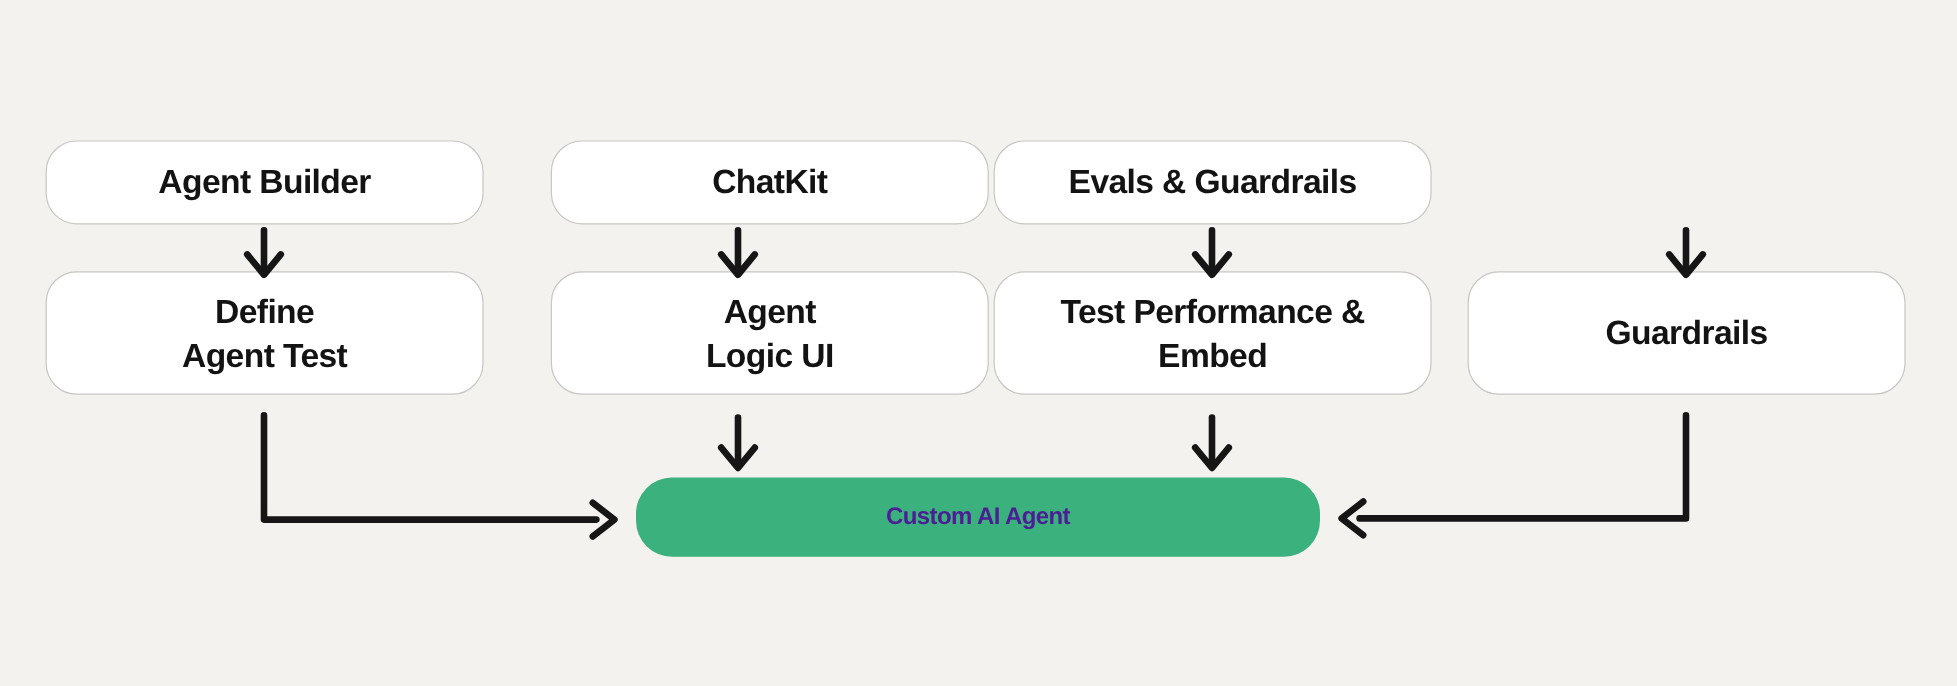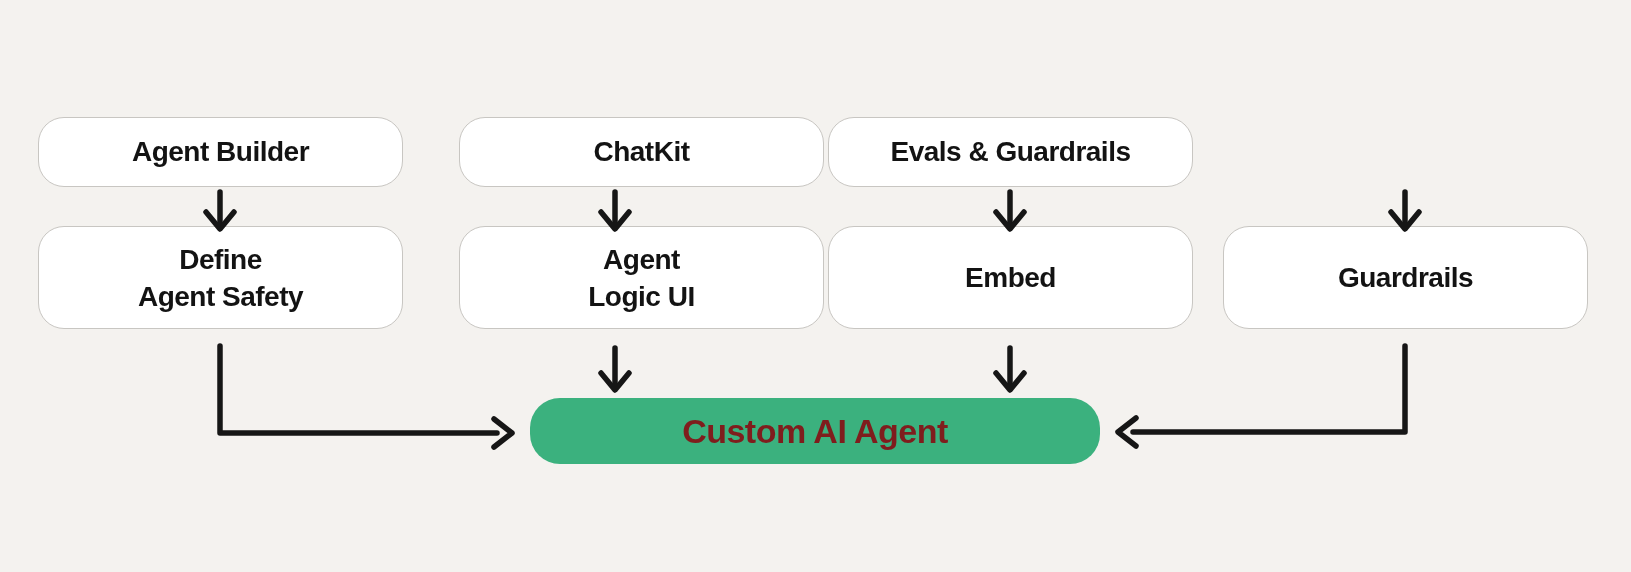--- a/index.html
+++ b/index.html
@@ -47,22 +47,22 @@
   .col3 { left: 828px; }
   .col4 { left: 1223px; }
   .node.result {
     left: 530px;
     top: 398px;
     width: 570px;
     height: 66px;
     background: #3bb17e;
     border: none;
     border-radius: 30px;
-    color: #7f1d1d;
-    font-size: 34px;
+    color: #4c1d95;
+    font-size: 20px;
   }
   .arrows {
     position: absolute;
     left: 0; top: 0;
     width: 1631px;
     height: 572px;
     pointer-events: none;
   }
   .arrows path, .arrows polyline {
     fill: none;
@@ -82,27 +82,28 @@
   </div>
   <div class="node row1 col2">
     <span>ChatKit</span>
   </div>
   <div class="node row1 col3">
     <span>Evals &amp; Guardrails</span>
   </div>
 
   <div class="node row2 col1">
     <span>Define</span>
-    <span>Agent Safety</span>
+    <span>Agent Test</span>
   </div>
   <div class="node row2 col2">
     <span>Agent</span>
     <span>Logic UI</span>
   </div>
   <div class="node row2 col3">
+    <span>Test Performance &amp;</span>
     <span>Embed</span>
   </div>
   <div class="node row2 col4">
     <span>Guardrails</span>
   </div>
 
   <div class="node result">
     <span>Custom AI Agent</span>
   </div>
 

